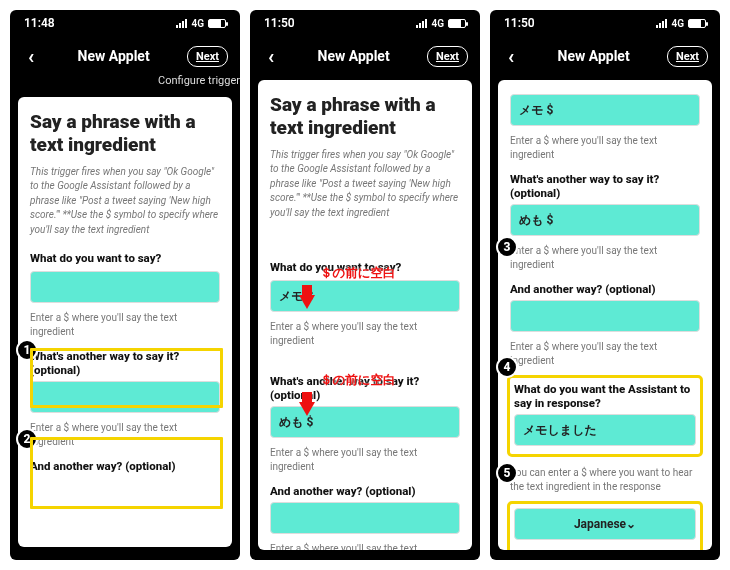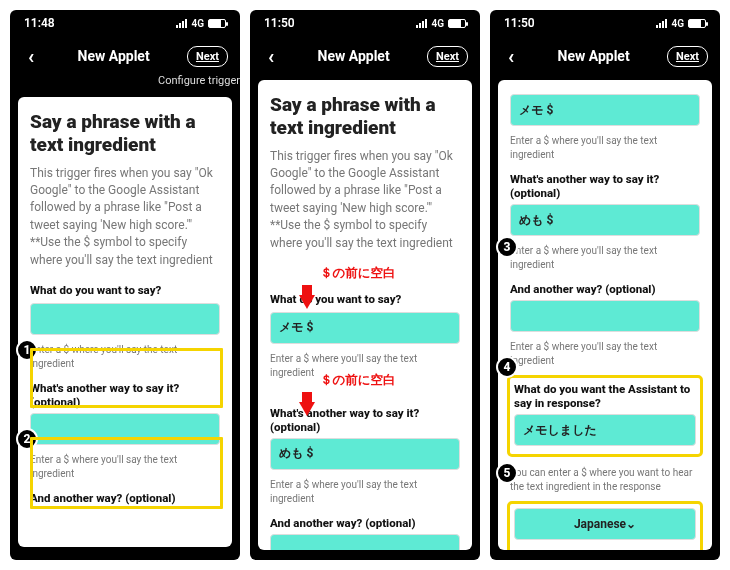--- a/index.html
+++ b/index.html
@@ -58,21 +58,21 @@
     margin:0 8px; border-radius:6px;
     padding:14px 12px 0 12px;
     height:calc(100% - 100px);
     overflow:hidden;
     font-size:11px;
   }
   .phone.p2 .card, .phone.p3 .card { height: calc(100% - 80px); margin-top:6px;}
   .card h2 {
     font-size:19px; font-weight:900; line-height:1.2; margin-bottom:8px;
   }
-  .desc { color:#777; font-size:12px; line-height:1.45; margin-bottom:14px; }
+  .desc { color:#777; font-size:10px; line-height:1.45; margin-bottom:14px;font-style:italic; }
   .label { font-weight:800; font-size:11.5px; color:#111; margin-bottom:6px; }
   .label.opt { margin-bottom:4px; }
   .hint { color:#777; font-size:10px; line-height:1.4; margin-bottom:10px; }
   .field {
     background:#5eead4; border:1px solid #ddd; border-radius:4px;
     height:32px; display:flex; align-items:center; padding:0 8px;
     font-size:12px; font-weight:700; color:#222; margin-bottom:8px;
   }
   .select { justify-content:center; }
   .chev { font-size:12px; font-weight:900; }

